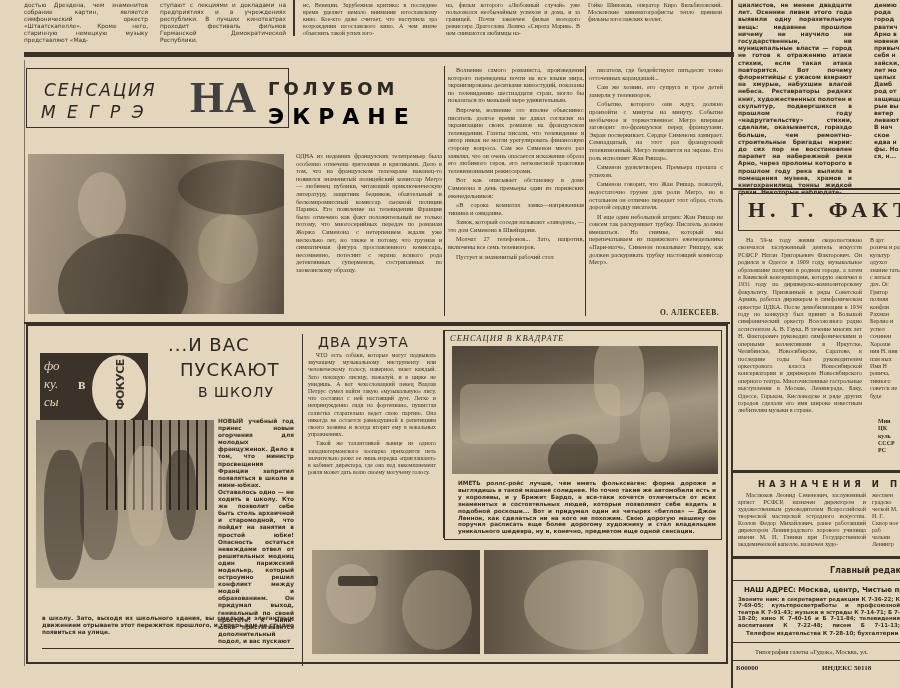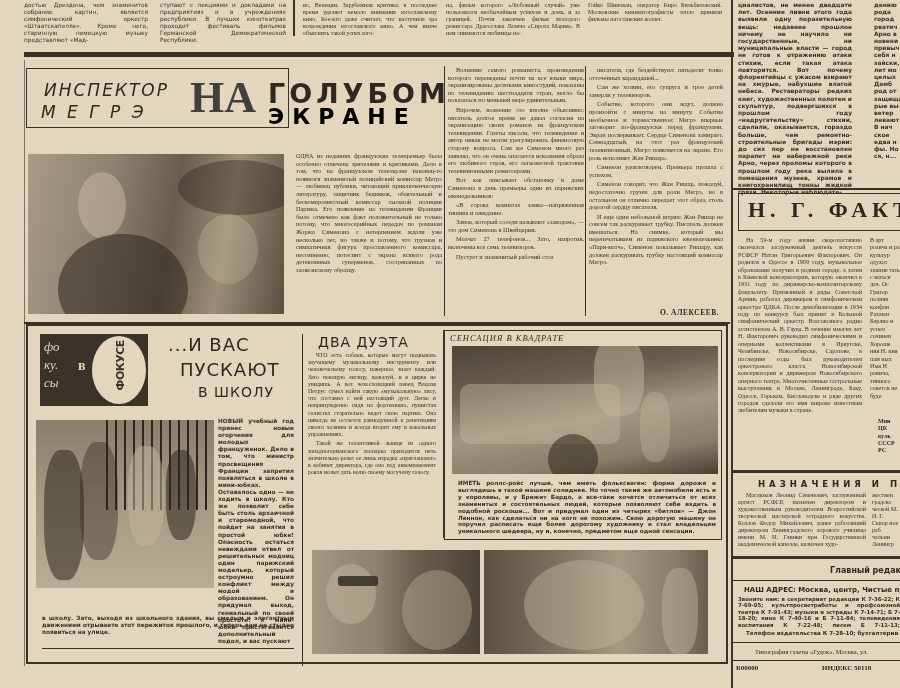--- a/index.html
+++ b/index.html
@@ -23,24 +23,24 @@
 <div class="abs txt sans" style="left:24px;top:2px;width:124px;font-size:5.8px;line-height:7px">достью Дрездена, чем знаменитов собрание картин, является симфонический оркестр «Штаатскапелле». Кроме него, старинную немецкую музыку представляют «Мад-</div>
 <div class="abs txt sans" style="left:160px;top:2px;width:126px;font-size:5.8px;line-height:7px">ступают с лекциями и докладами на предприятиях и в учреждениях республики. В лучших кинотеатрах проходит фестиваль фильмов Германской Демократической Республики.</div>
 <div class="rule-v" style="left:293px;top:0;width:1.5px;height:36px"></div>
 <div class="abs txt" style="left:303px;top:2px;width:134px;font-size:6px;line-height:7px">ис, Венеции. Зарубежная критика: в последнее время уделяет немало внимания югославскому кино. Кое-кто даже считает, что наступила эра возрождения югославского кино. А чем иначе объяснить такой успех юго-</div>
 <div class="abs txt" style="left:446px;top:2px;width:134px;font-size:6px;line-height:7px">на, фильм которого «Любовный случай» уже пользовался необычайным успехом и дома, и за границей. Почти закончен фильм молодого режиссера Драгослава Лазича «Сирота Мария». В нем снимаются любимцы на-</div>
 <div class="abs txt" style="left:588px;top:2px;width:134px;font-size:6px;line-height:7px">Гойко Шипован, оператор Киро Бильбиловский. Московские кинематографисты тепло приняли фильмы югославских коллег.</div>
 <div class="rule-h" style="left:24px;top:52px;width:710px;height:5px"></div>
 <div class="rule-v" style="left:731px;top:0;width:2px;height:688px"></div>
 
 <div class="box" style="left:26px;top:68px;width:263px;height:60px"></div>
-<div class="abs sans" style="left:44px;top:80px;font-size:17px;font-style:italic;letter-spacing:2px;color:#2e2820">ИНСПЕКТОР</div>
+<div class="abs sans" style="left:44px;top:80px;font-size:17px;font-style:italic;letter-spacing:2px;color:#2e2820">СЕНСАЦИЯ</div>
 <div class="abs sans" style="left:41px;top:102px;font-size:17px;font-style:italic;letter-spacing:3px;color:#2e2820">М Е Г Р Э</div>
 <div class="abs" style="left:190px;top:76px;font-family:'Liberation Serif',serif;font-size:44px;font-weight:bold;color:#404040;line-height:44px">НА</div>
-<div class="abs sans" style="left:268px;top:78px;font-size:27px;font-weight:bold;letter-spacing:4px;color:#2e2820">ГОЛУБОМ</div>
+<div class="abs sans" style="left:268px;top:78px;font-size:18px;font-weight:bold;letter-spacing:4px;color:#2e2820">ГОЛУБОМ</div>
 <div class="abs sans" style="left:268px;top:104px;font-size:22px;font-weight:bold;letter-spacing:8px;color:#000000">ЭКРАНЕ</div>
 
 <div class="photo" style="left:28px;top:154px;width:256px;height:160px;background:linear-gradient(100deg,#a99b84 0%,#8f8270 30%,#6a5d4e 55%,#9b8d76 75%,#5b4f42 100%)">
   <div class="light" style="left:50px;top:18px;width:48px;height:66px"></div>
   <div class="shade" style="left:30px;top:80px;width:130px;height:110px"></div>
   <div class="shade" style="left:150px;top:6px;width:120px;height:55px;opacity:.4"></div>
   <div class="light" style="left:170px;top:60px;width:60px;height:70px;opacity:.35"></div>
 </div>
 
 <div class="abs txt" style="left:296px;top:152px;width:146px">ОДНА из недавних французских телепремьер была особенно отмечена зрителями и критиками. Дело в том, что на французском телеэкране наконец-то появился знаменитый полицейский комиссар Мегрэ — любимец публики, читающий приключенческую литературу, защитник бедняков, обаятельный и бескомпромиссный комиссар сыскной полиции Парижа. Его появление на телевидении Франции было отмечено как факт положительный не только потому, что многосерийных передач по романам Жоржа Сименона с нетерпением ждали уже несколько лет, но также и потому, что грузная и симпатичная фигура прославленного комиссара, несомненно, потеснит с экрана всякого рода детективных суперменов, состряпанных по заокеанскому образцу.</div>
@@ -93,21 +93,21 @@
 <div class="abs txt sans bold" style="left:746px;top:630px;width:156px;font-size:5.6px;white-space:nowrap;overflow:hidden">Телефон издательства К 7-28-10; бухгалтерии</div>
 <div class="rule-h" style="left:733px;top:642px;width:167px;height:1px"></div>
 <div class="abs" style="left:755px;top:648px;font-size:6.5px;white-space:nowrap">Типография газеты «Гудок», Москва, ул.</div>
 <div class="rule-h" style="left:733px;top:660px;width:167px;height:1px"></div>
 <div class="abs bold" style="left:736px;top:664px;font-size:7px">Б00000</div>
 <div class="abs bold" style="left:822px;top:664px;font-size:7px;white-space:nowrap">ИНДЕКС 50118</div>
 
 <div class="rule-h" style="left:24px;top:322px;width:706px;height:2px"></div>
 <div class="box" style="left:26px;top:324px;width:702px;height:340px;border-width:2px"></div>
 
-<div class="abs" style="left:40px;top:334px;width:108px;height:72px;background:#3b332a;color:#e3d6bd">
+<div class="abs" style="left:40px;top:353px;width:108px;height:72px;background:#3b332a;color:#e3d6bd">
   <div class="abs" style="left:4px;top:4px;font-size:13px;line-height:18px;font-style:italic;font-family:'Liberation Serif',serif">
     <div>фо</div>
     <div>ку.</div>
     <div>сы</div>
   </div>
   <div class="abs bold" style="left:38px;top:24px;font-size:14px">в</div>
   <div class="abs" style="left:52px;top:2px;width:54px;height:68px;border:3px solid #e3d6bd;border-radius:50%;background:#e3d6bd"></div>
   <div class="abs bold sans" style="left:60px;top:30px;font-size:11px;color:#3b332a;transform:rotate(-90deg);transform-origin:center;width:40px;text-align:center;letter-spacing:-.5px">ФОКУСЕ</div>
 </div>
 <div class="abs sans" style="left:168px;top:334px;font-size:18px;color:#2e2820;letter-spacing:1px">...И ВАС</div>

